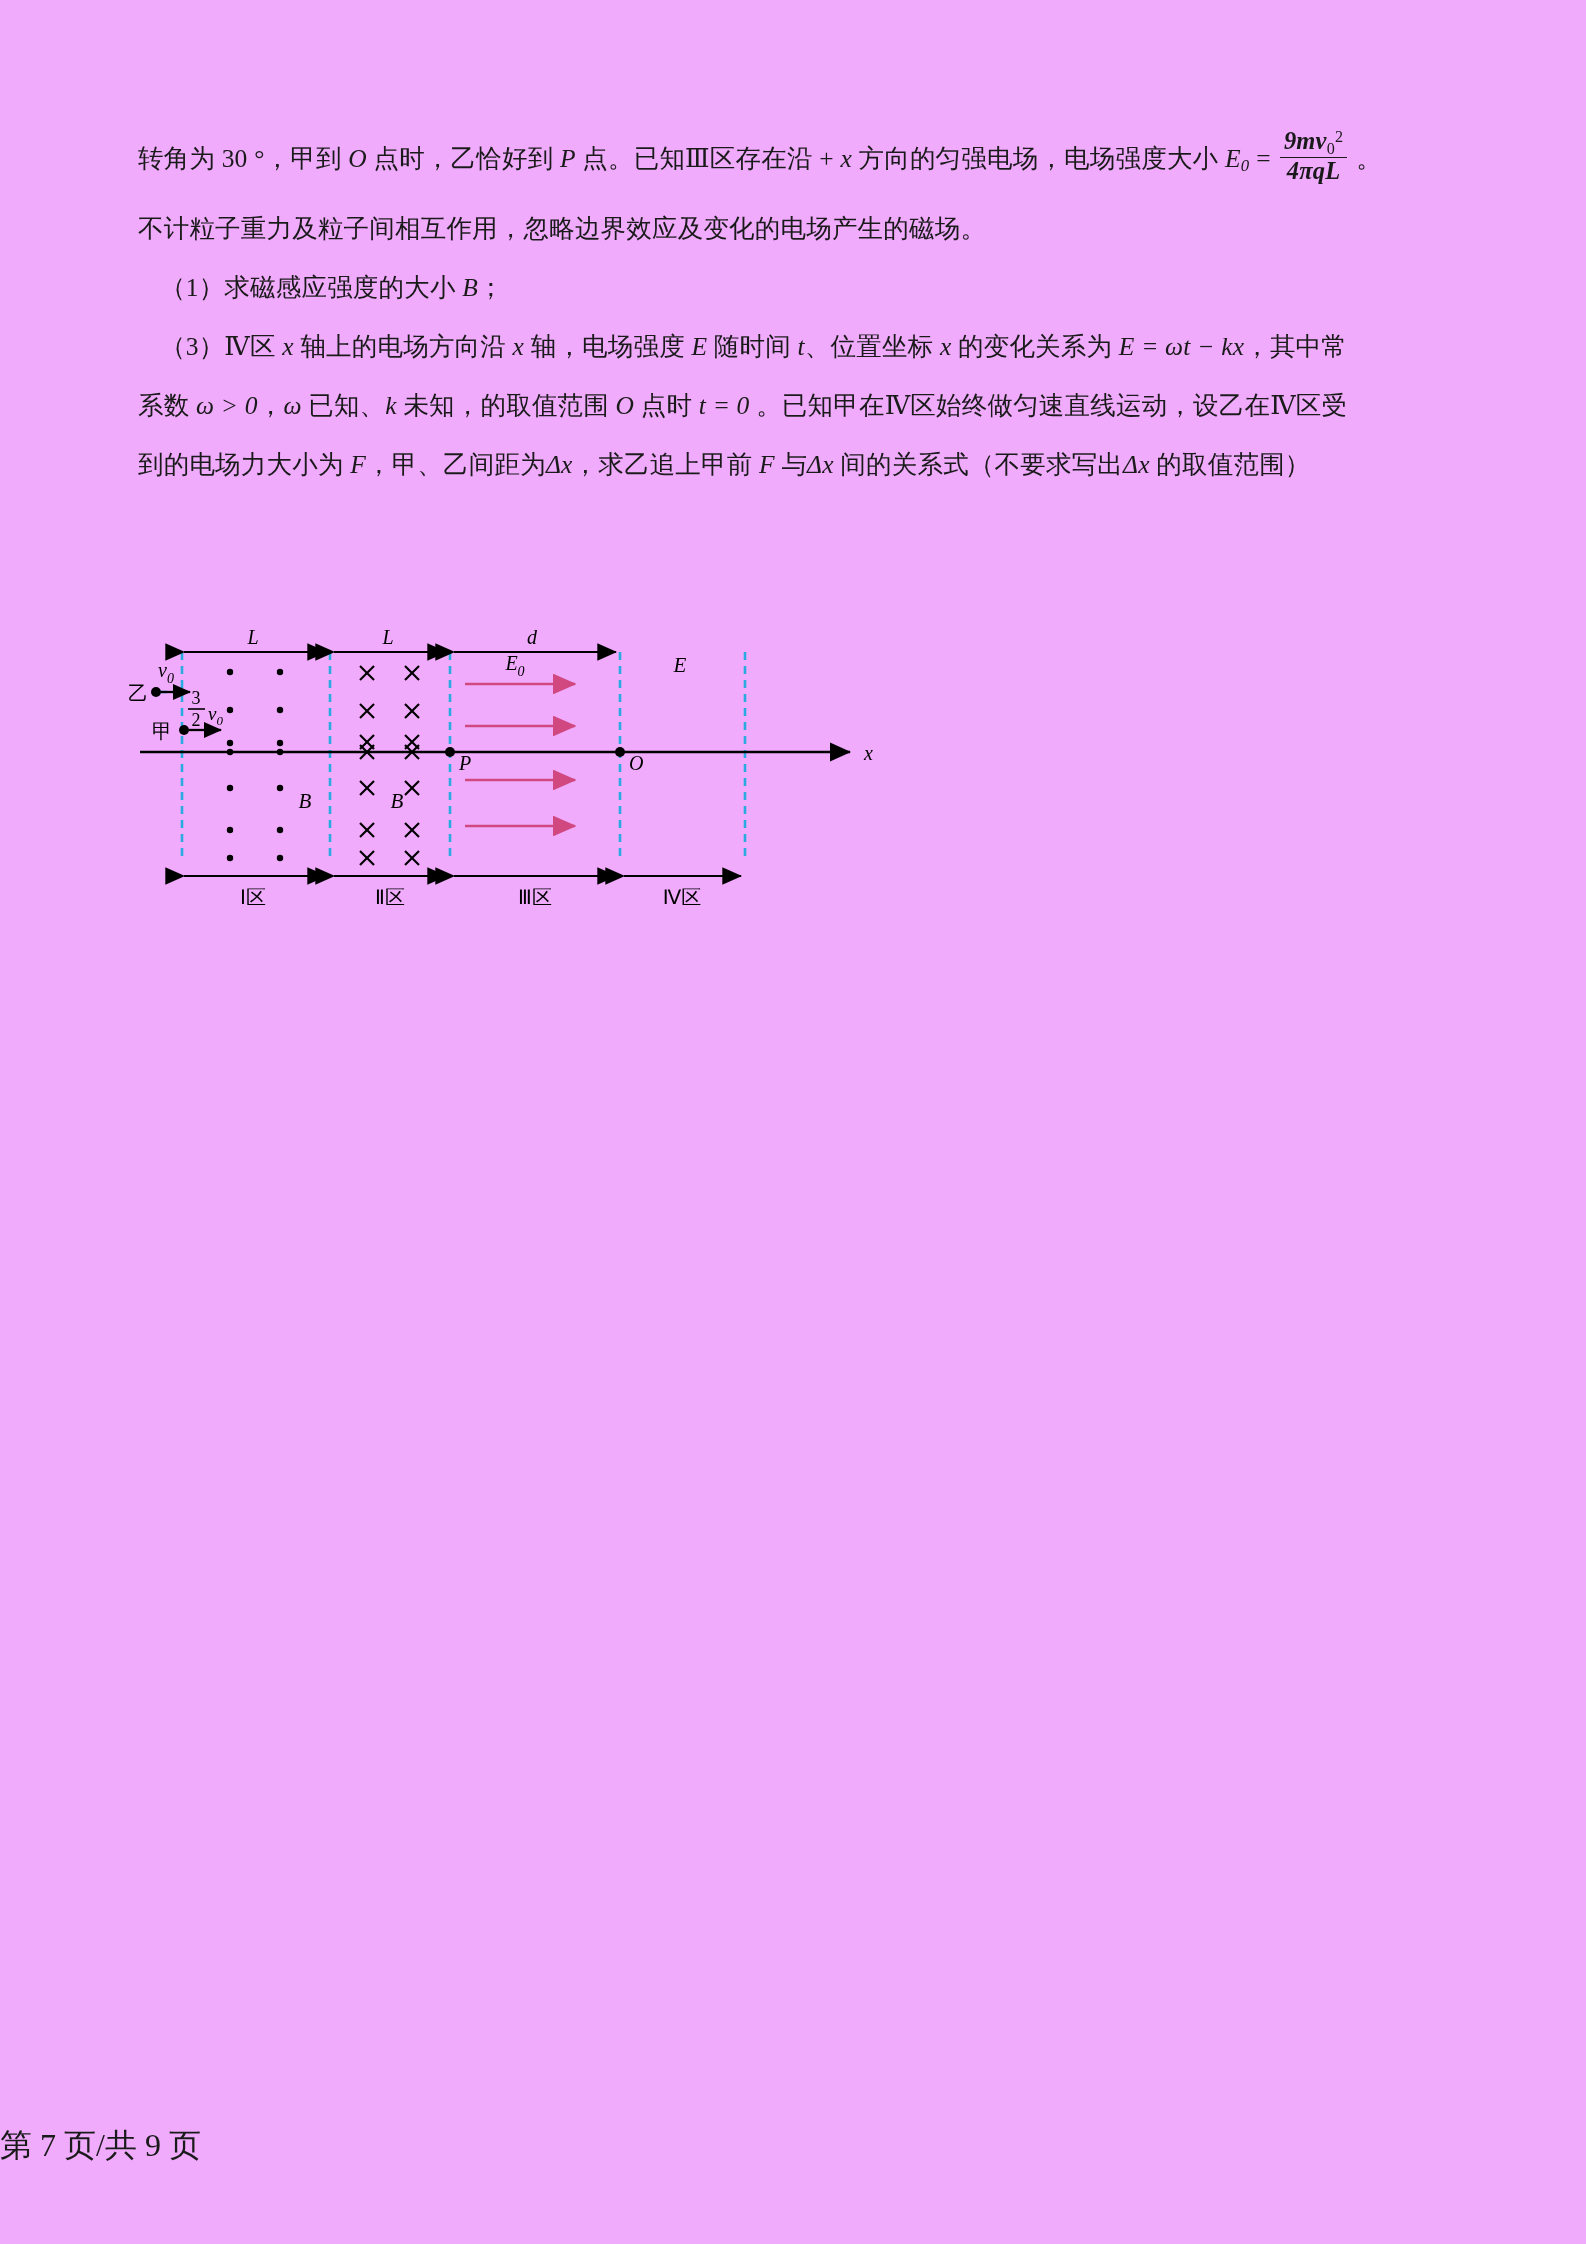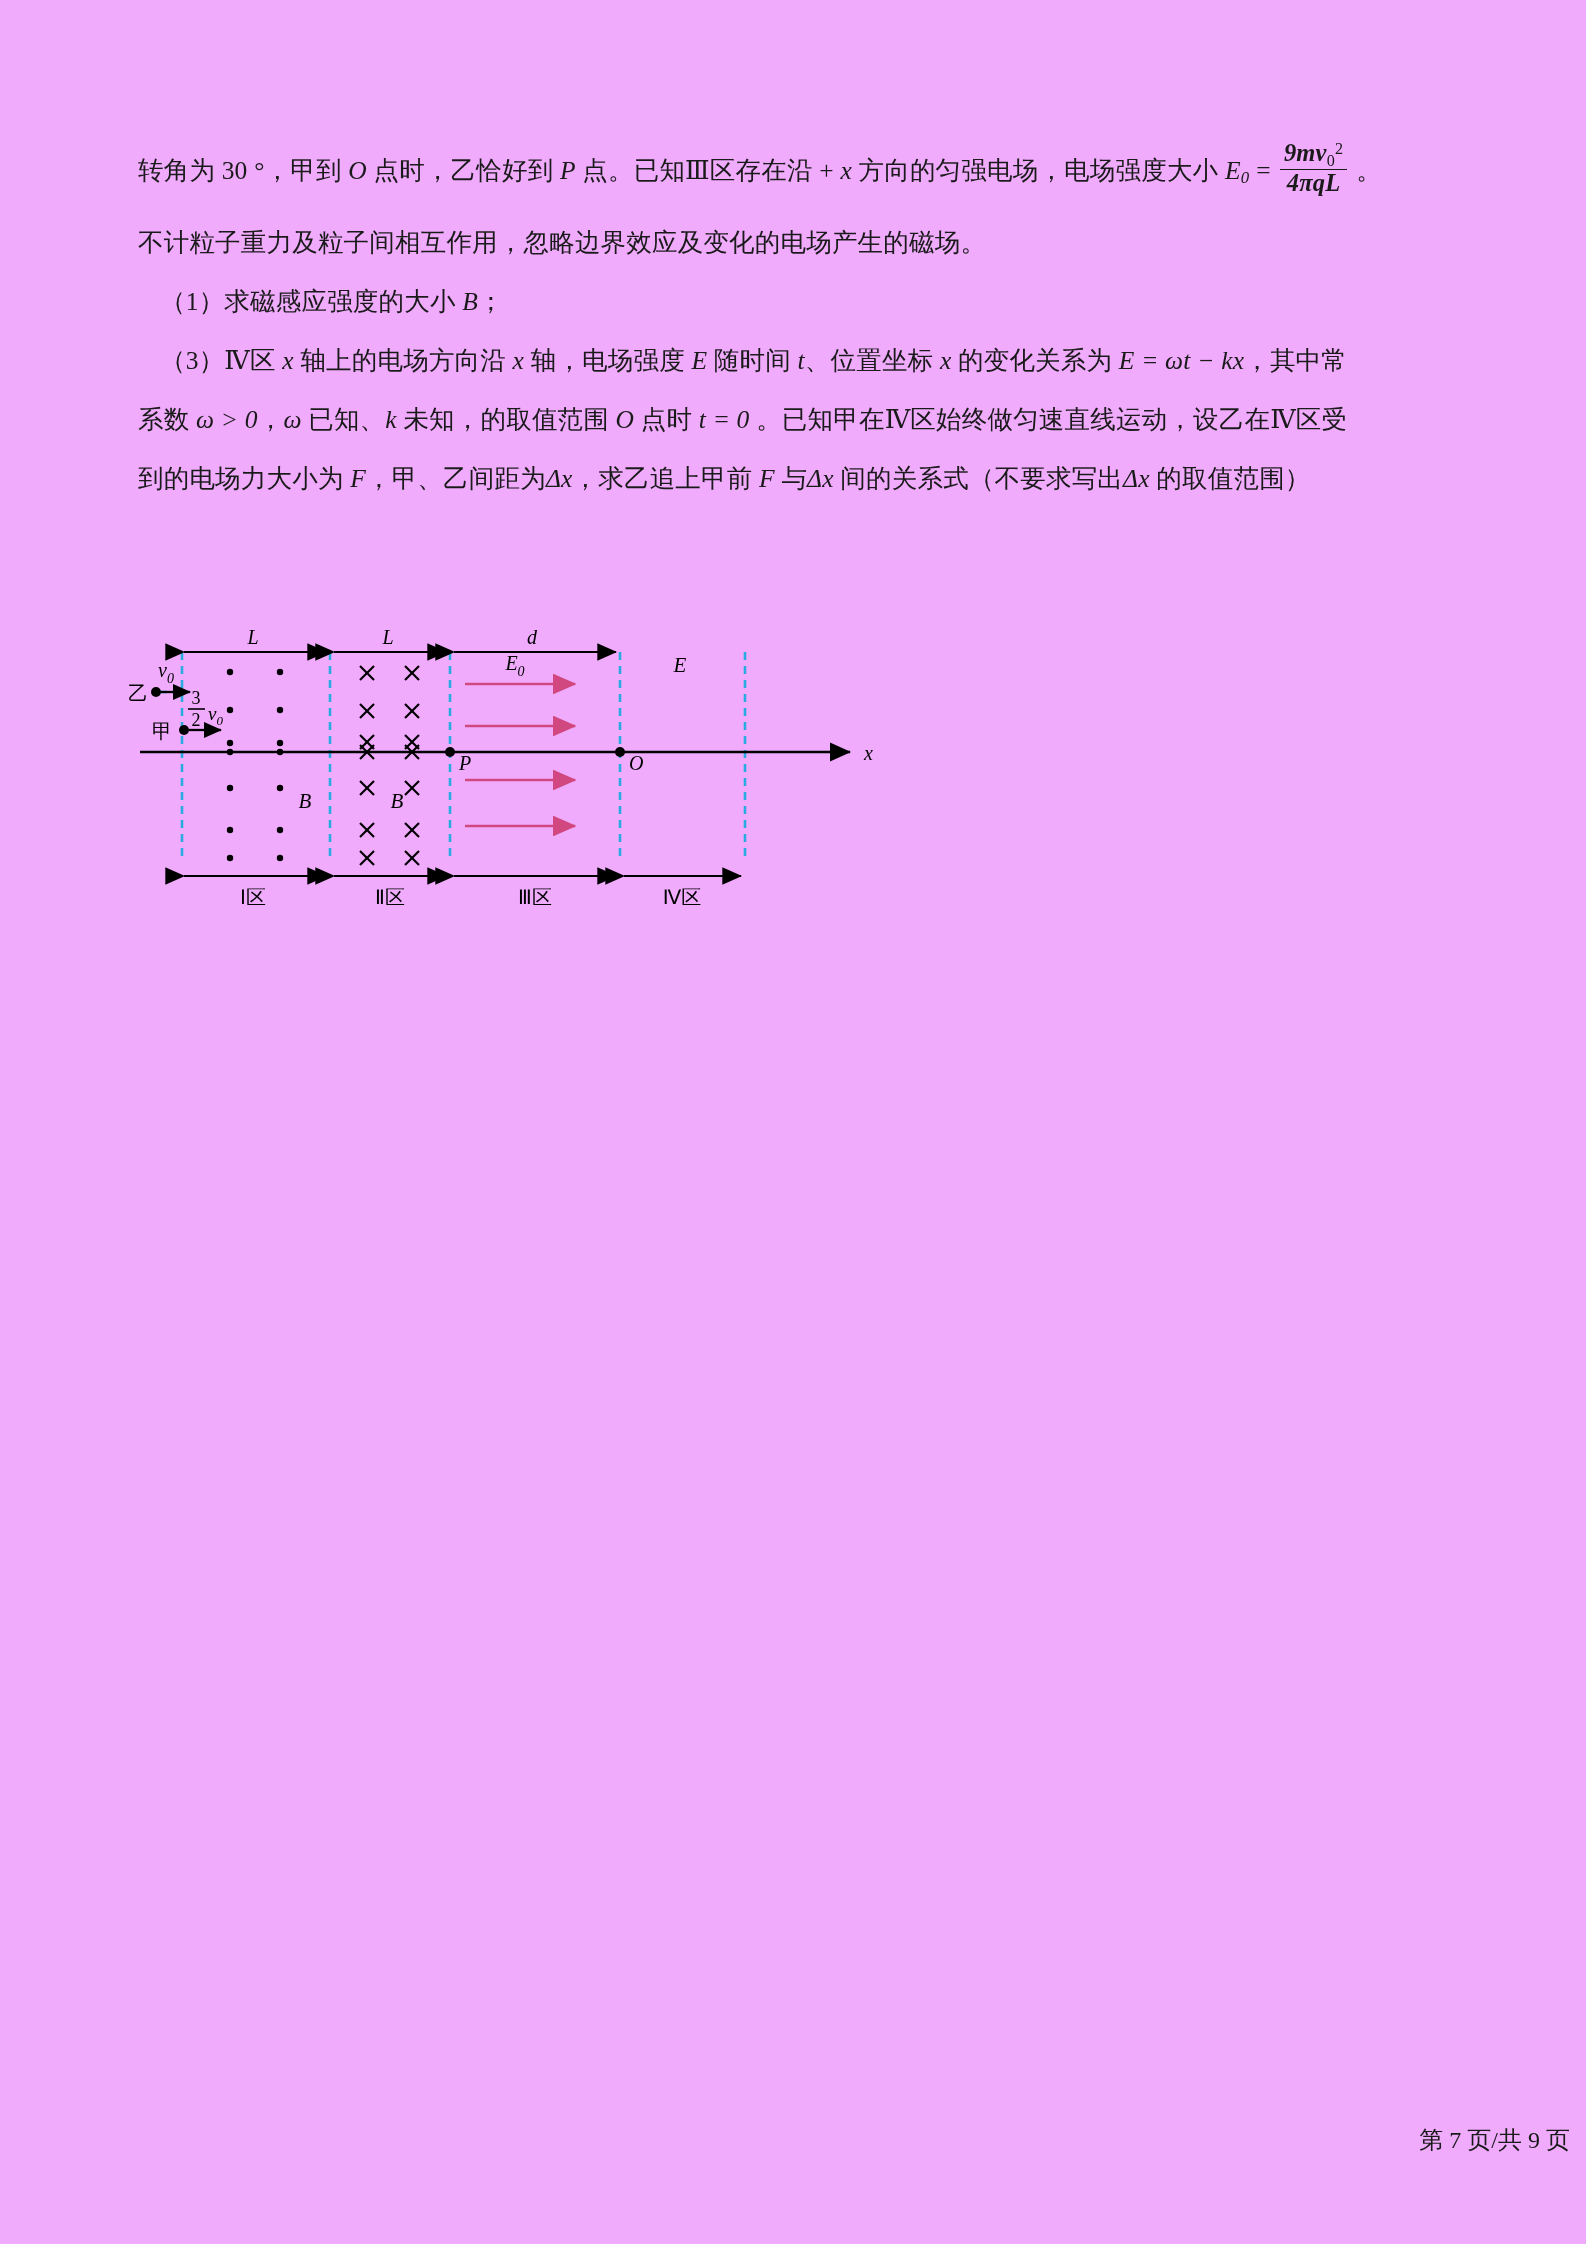--- a/index.html
+++ b/index.html
@@ -43,21 +43,21 @@
   sub  { font-size: 0.66em; vertical-align: -0.28em; }
   sup  { font-size: 0.66em; vertical-align: 0.46em; }
 
   
   .frac {
     display: inline-block;
     vertical-align: -0.52em;
     text-align: center;
     line-height: 1.08;
     font-size: 0.96em;
-    margin: 12px 2px;
+    margin: 0 2px;
   }
   .frac .n { display: block; padding: 0 4px; }
   .frac .d { display: block; padding: 0 4px; border-top: 1.4px solid #1a1a1a; font-family: Liberation Serif, serif; }
 
   .sp { display: inline-block; width: 7px; }
 
   
   .figure {
     position: absolute;
     left: 120px;
@@ -66,22 +66,22 @@
     height: 290px;
   }
   .figure svg { display: block; }
 
   
   .footer {
     position: absolute;
     left: 0;
     right: 16px;
     top: 2124px;
-    text-align: right;
-    font-size: 24px;
+    text-align: left;
+    font-size: 32px;
     font-family: "Liberation Serif", serif;
   }
 </style>
 </head>
 <body>
 
 <div class="page">
 
   <div class="textblock">
 

